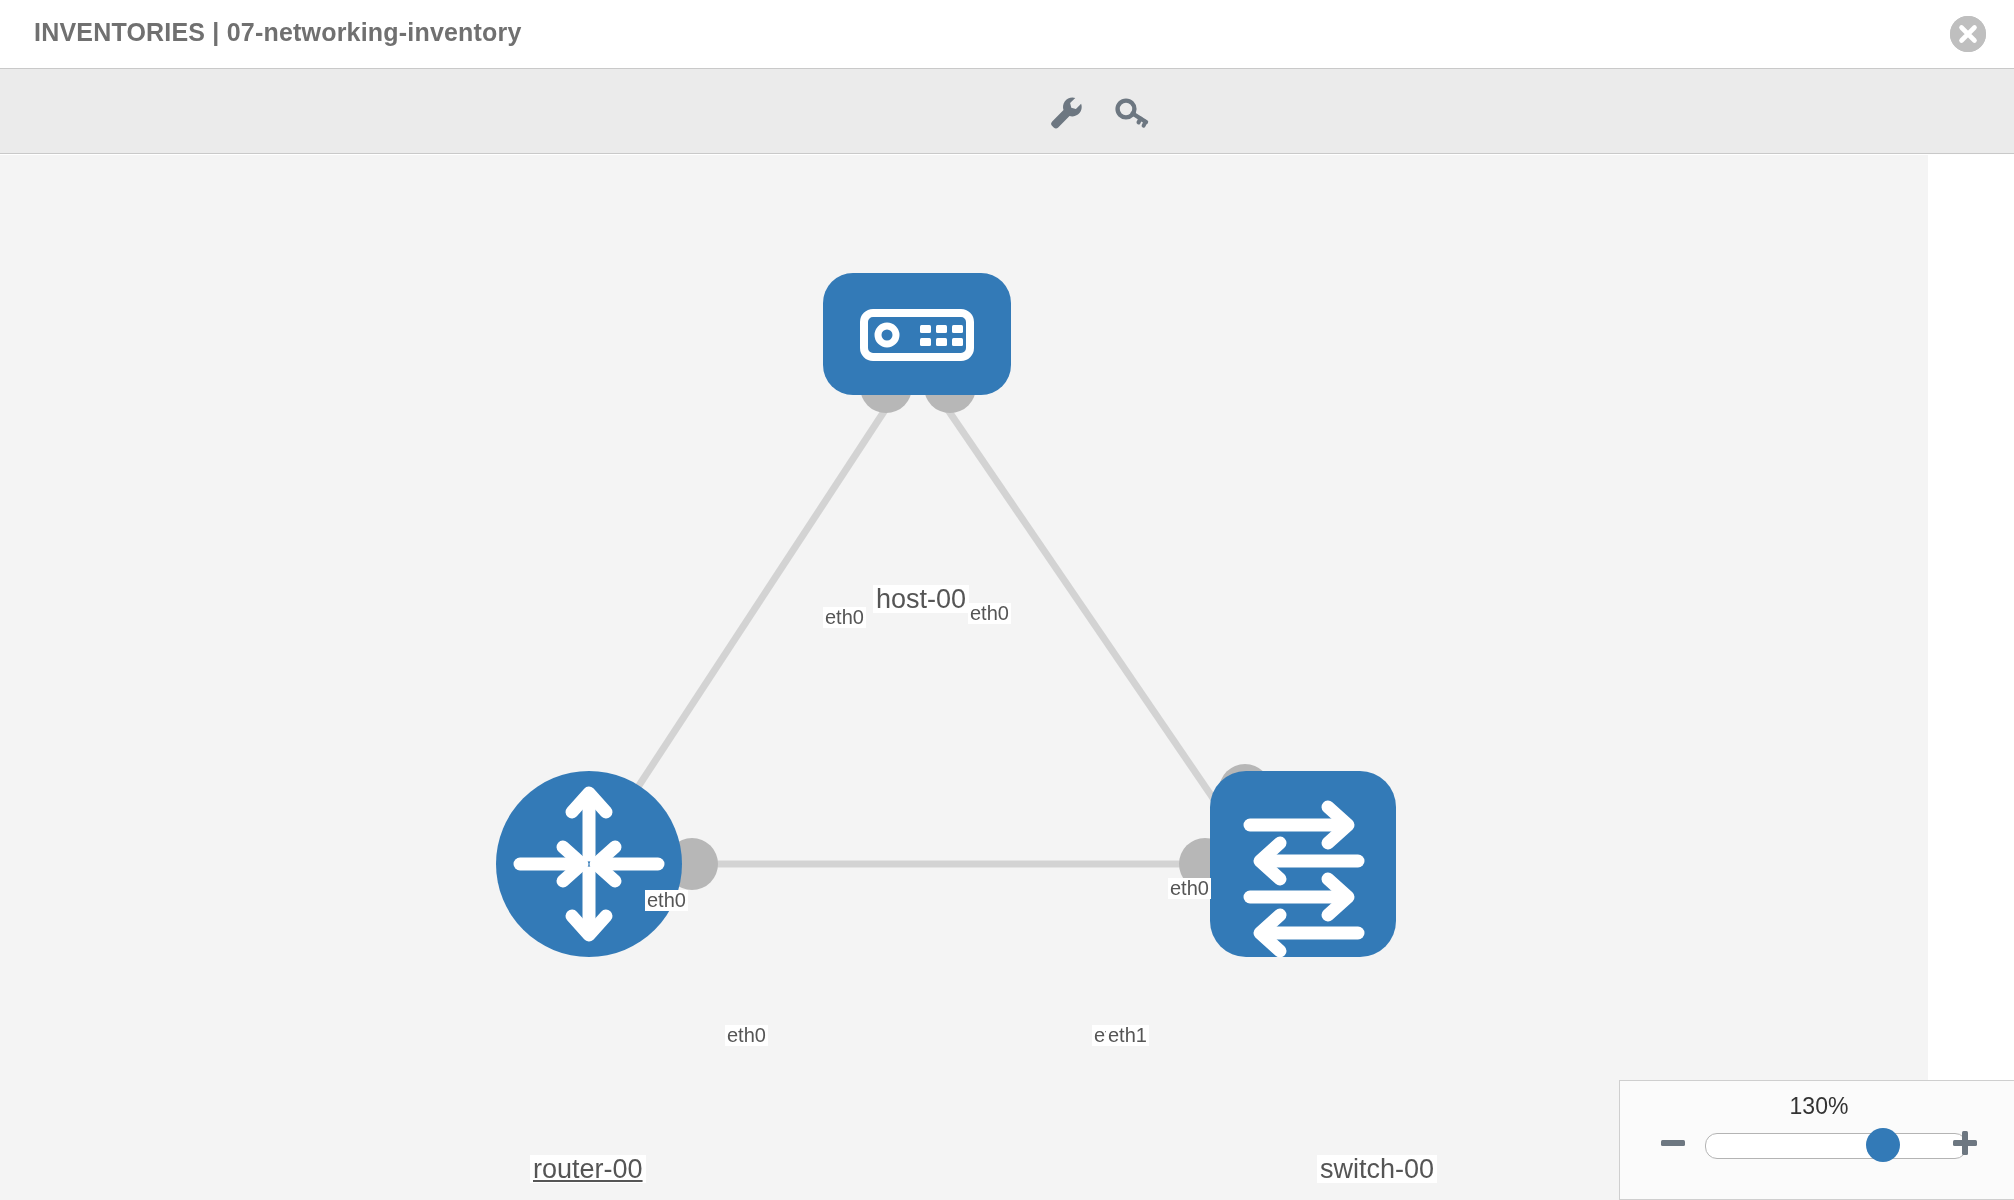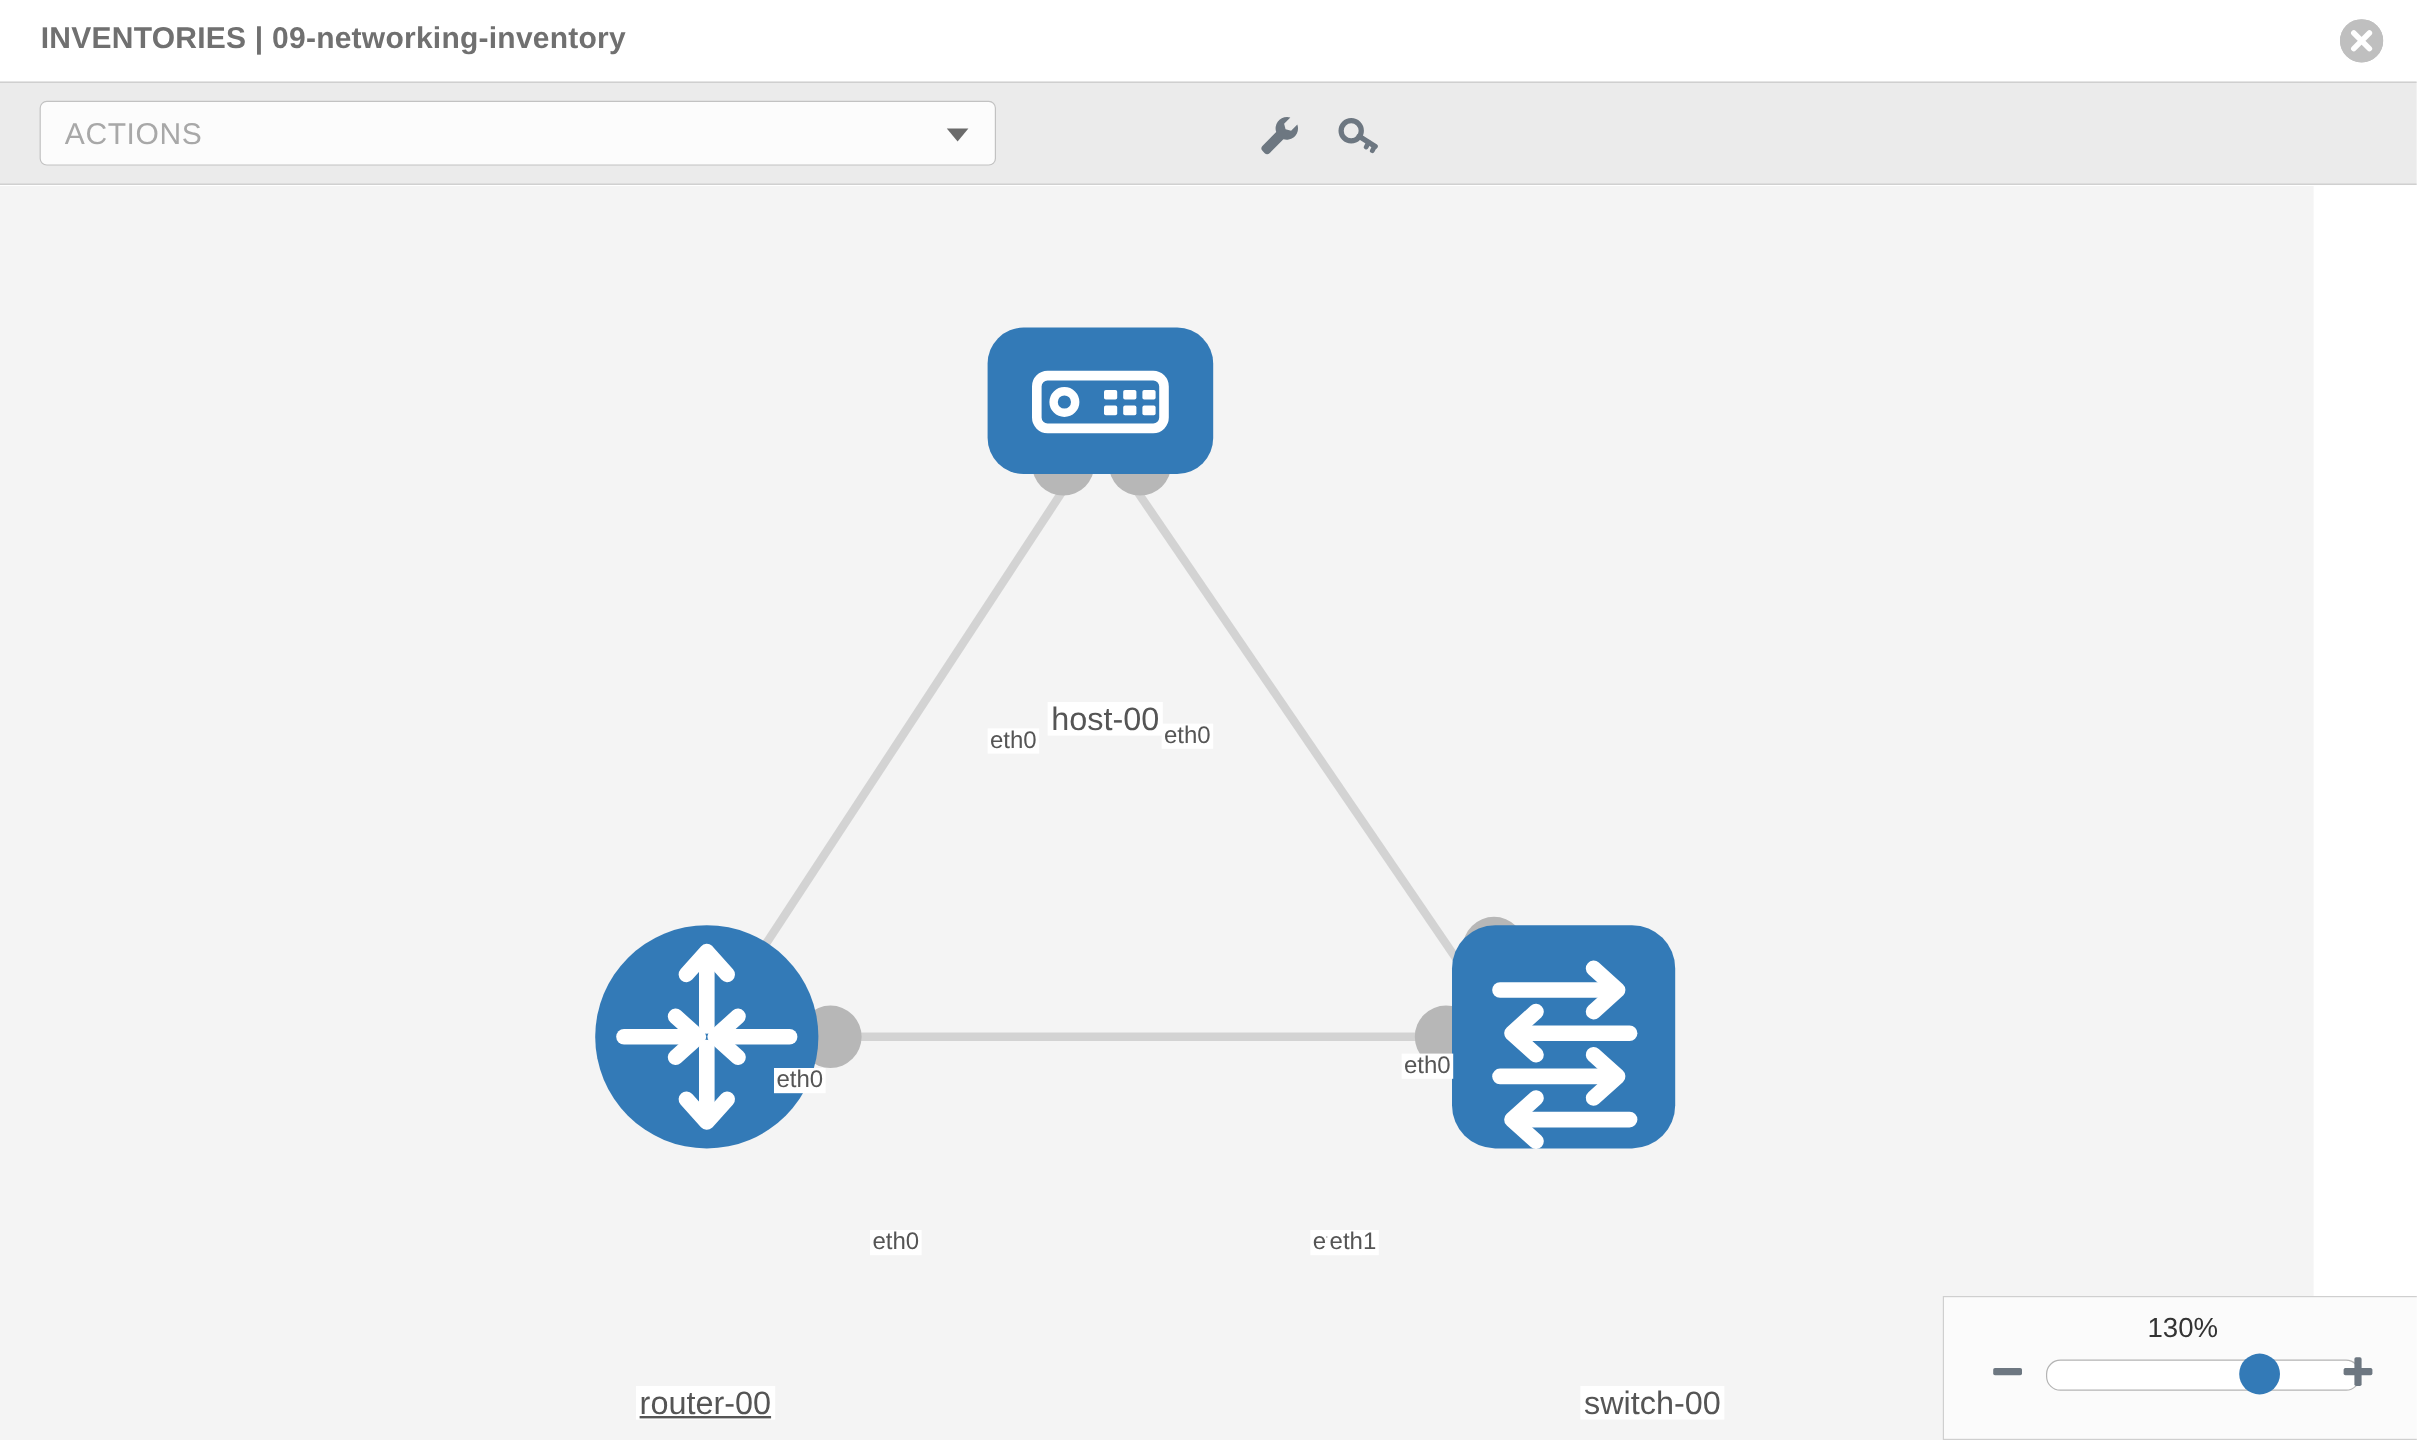--- a/index.html
+++ b/index.html
@@ -198,35 +198,31 @@
     height: 34px;
     border-radius: 50%;
     background: #337ab7;
     cursor: grab;
   }
 </style>
 </head>
 <body>
 
 <div class="header">
-  <div class="header-title">INVENTORIES | 09-networking-inventory</div>
+  <div class="header-title">INVENTORIES | 07-networking-inventory</div>
   <div class="close-btn">
     <svg width="36" height="36" viewBox="0 0 36 36">
       <circle cx="18" cy="18" r="18" fill="#bfbfbf"></circle>
       <path d="M11.5 11.5 L24.5 24.5 M24.5 11.5 L11.5 24.5" stroke="#ffffff" stroke-width="4.6" stroke-linecap="round"></path>
     </svg>
   </div>
 </div>
 
 <div class="toolbar">
 
-  <div class="actions-select">
-    <span class="label">ACTIONS</span>
-    <span class="caret"></span>
-  </div>
 
   <div class="tool-icon wrench">
     <svg width="38" height="38" viewBox="0 0 38 38">
       <path d="M26.5 4.5 a9.5 9.5 0 0 0 -9.0 12.6 L6.2 28.4 a3.2 3.2 0 0 0 0 4.5 l1.5 1.5 a3.2 3.2 0 0 0 4.5 0 L23.5 23.1 a9.5 9.5 0 0 0 12.2 -9.2 a9.5 9.5 0 0 0 -0.6 -3.2 l-5.2 5.2 l-4.6 -1.2 l-1.2 -4.6 l5.2 -5.2 a9.5 9.5 0 0 0 -2.8 -0.4 z" fill="#6d7781"></path>
     </svg>
   </div>
 
   <div class="tool-icon key">
     <svg width="38" height="38" viewBox="0 0 38 38">
       <circle cx="13" cy="16" r="8.4" fill="none" stroke="#6d7781" stroke-width="4.4"></circle>

